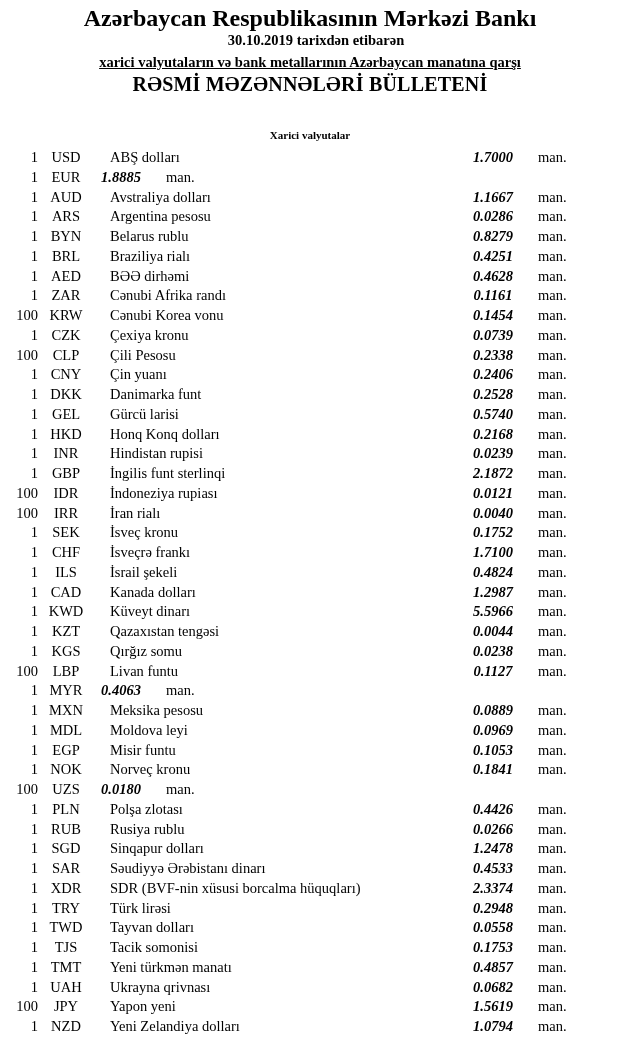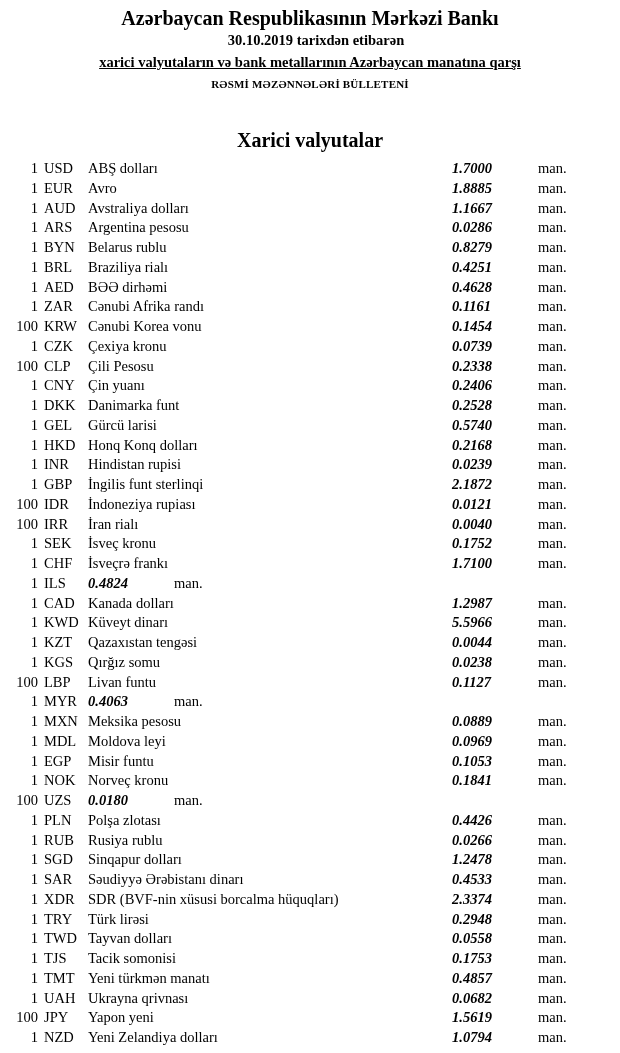--- a/index.html
+++ b/index.html
@@ -13,65 +13,65 @@
     height: 1053px;
     background: #ffffff;
     color: #000000;
     font-family: "Liberation Serif", "DejaVu Serif", serif;
     box-sizing: border-box;
     overflow: hidden;
   }
   .doc-header { text-align: center; }
   .title {
     padding-top: 7px;
-    font-size: 20px;
+    font-size: 24px;
     font-weight: 700;
     line-height: 23px;
   }
   .date-line {
     font-size: 14.5px;
     font-weight: 700;
     line-height: 21px;
     margin-left: 12px;
   }
   .subtitle {
     font-size: 14.5px;
     font-weight: 700;
     line-height: 22px;
     text-decoration: underline;
   }
   .bulletin-title {
-    font-size: 11px;
+    font-size: 20px;
     font-weight: 700;
     line-height: 23px;
     letter-spacing: 0.2px;
   }
   .section-title {
     text-align: center;
-    font-size: 20px;
+    font-size: 11px;
     font-weight: 700;
     margin-top: 33px;
     margin-bottom: 7px;
   }
   .rates-table { width: 620px; }
   .rate-row {
     display: flex;
     align-items: baseline;
     height: 19.75px;
     line-height: 19.75px;
     font-size: 14.5px;
     padding-left: 4px;
     padding-right: 40px;
     box-sizing: border-box;
   }
   .qty   { width: 34px;  text-align: right;  flex: none; }
-  .code  { width: 44px;  flex: none; margin-left: 6px; }
-  .name  { flex: 1 1 auto; margin-left: 0; white-space: nowrap; overflow: hidden; }
-  .rate  { width: 66px;  text-align: left;  flex: none; font-weight: 700; font-style: italic; }
-  .unit  { width: 42px;  flex: none; margin-left: 20px; }
+  .code  { width: 44px;  text-align: center; flex: none; margin-left: 6px; }
+  .name  { flex: 1 1 auto; margin-left: 22px; white-space: nowrap; overflow: hidden; }
+  .rate  { width: 66px;  text-align: center;  flex: none; font-weight: 700; font-style: italic; }
+  .unit  { width: 42px;  flex: none; margin-left: 12px; }
 </style>
 </head>
 <body>
 
 <div class="page">
 
   <div class="doc-header">
     <div class="title">Azərbaycan Respublikasının Mərkəzi Bankı</div>
     <div class="date-line">30.10.2019 tarixdən etibarən</div>
     <div class="subtitle">xarici valyutaların və bank metallarının Azərbaycan manatına qarşı</div>
@@ -85,21 +85,20 @@
     <span class="qty">1</span>
     <span class="code">USD</span>
     <span class="name">ABŞ dolları</span>
     <span class="rate">1.7000</span>
     <span class="unit">man.</span>
   </div>
 
   <div class="rate-row">
     <span class="qty">1</span>
     <span class="code">EUR</span>
-    <span class="name">Avro</span>
     <span class="rate">1.8885</span>
     <span class="unit">man.</span>
   </div>
 
   <div class="rate-row">
     <span class="qty">1</span>
     <span class="code">AUD</span>
     <span class="name">Avstraliya dolları</span>
     <span class="rate">1.1667</span>
     <span class="unit">man.</span>
@@ -245,20 +244,21 @@
     <span class="qty">1</span>
     <span class="code">CHF</span>
     <span class="name">İsveçrə frankı</span>
     <span class="rate">1.7100</span>
     <span class="unit">man.</span>
   </div>
 
   <div class="rate-row">
     <span class="qty">1</span>
     <span class="code">ILS</span>
+    <span class="name">İsrail şekeli</span>
     <span class="rate">0.4824</span>
     <span class="unit">man.</span>
   </div>
 
   <div class="rate-row">
     <span class="qty">1</span>
     <span class="code">CAD</span>
     <span class="name">Kanada dolları</span>
     <span class="rate">1.2987</span>
     <span class="unit">man.</span>

